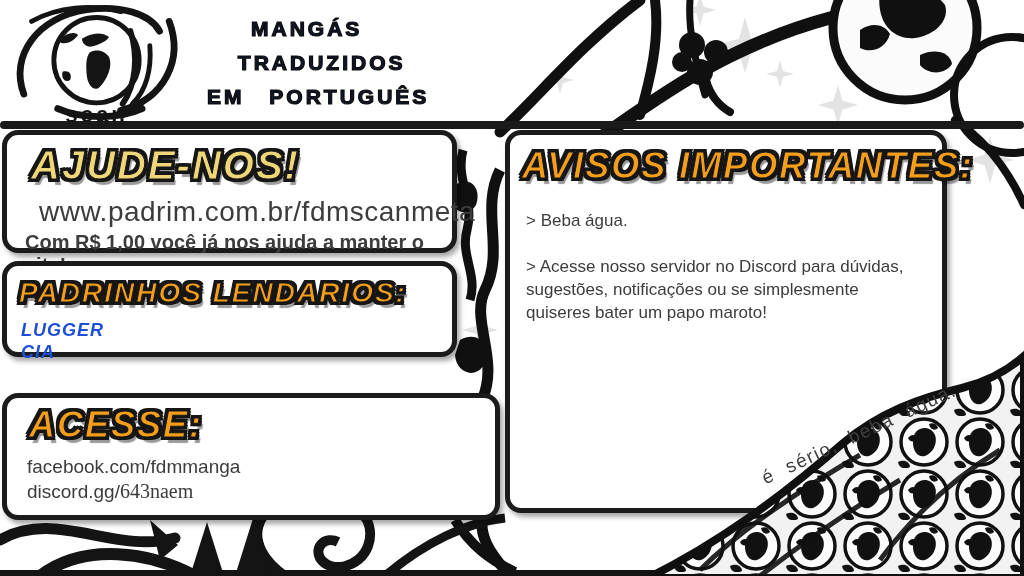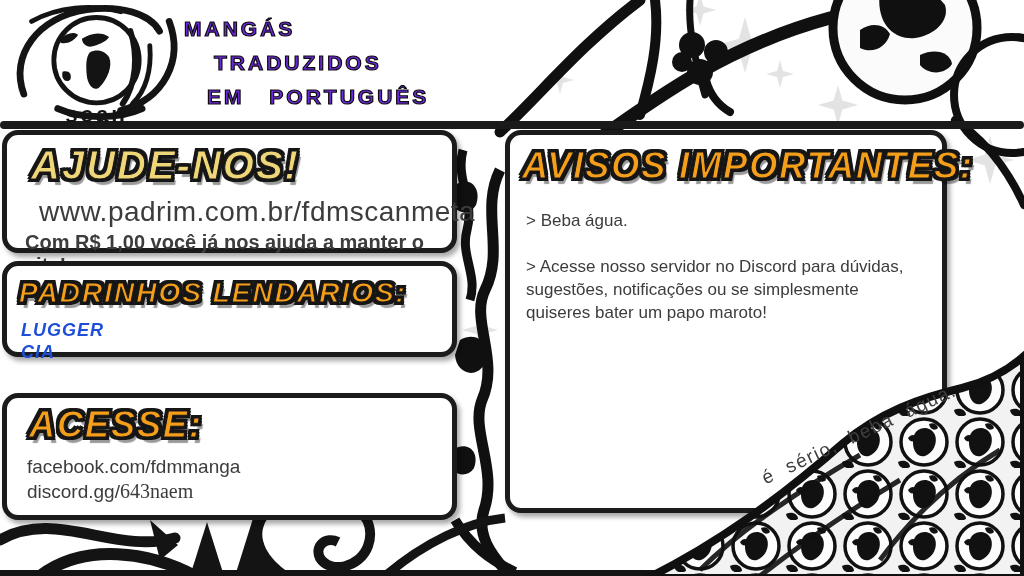--- a/index.html
+++ b/index.html
@@ -6,37 +6,37 @@
   .stage{
     position:relative;width:1024px;height:576px;overflow:hidden;
     background:#ffffff;font-family:"Liberation Sans",sans-serif;
   }
   svg.bgart,svg.overlay{position:absolute;left:0;top:0;pointer-events:none;}
   svg.bgart{z-index:0;}
   svg.overlay{z-index:5;}
 
   
   .logo-wrap{position:absolute;left:4px;top:2px;width:185px;height:126px;z-index:2;}
-  .tagline{position:absolute;left:184px;top:12px;z-index:2;color:#6d28d9;}
+  .tagline{position:absolute;left:184px;top:12px;z-index:2;color:#0f172a;text-align:center;}
   .tagline-line{
     display:block;font-weight:bold;font-size:21px;line-height:34px;
     letter-spacing:3px;-webkit-text-stroke:1.2px #0c0c0c;white-space:nowrap;
   }
   .tl-2{margin-left:30px;}
   .tl-3{margin-left:23px;word-spacing:16px;}
 
   
   .box{
     position:absolute;background:#ffffff;border:5px solid #1b1b1b;
     border-radius:16px;box-sizing:border-box;z-index:2;
     box-shadow:3px 4px 5px rgba(0,0,0,0.35);
   }
   .box-ajude    {left:2px;  top:130px;width:455px;height:123px;}
   .box-padrinhos{left:2px;  top:261px;width:455px;height:96px;}
-  .box-acesse   {left:2px;  top:393px;width:455px;height:127px;}
+  .box-acesse   {left:2px;  top:393px;width:498px;height:127px;}
   .box-avisos   {left:505px;top:130px;width:442px;height:383px;}
 
   .bubble{
     margin:0;font-weight:bold;font-style:italic;letter-spacing:2px;
     white-space:nowrap;-webkit-text-stroke:1px #161616;
     text-shadow:
       -3px -3px 0 #161616, 0 -3px 0 #161616, 3px -3px 0 #161616,
       -3px  0   0 #161616, 3px  0   0 #161616,
       -3px  3px 0 #161616, 0  3px 0 #161616, 3px 3px 0 #161616,
       -1px -1px 0 #161616, 1px 1px 0 #161616,

